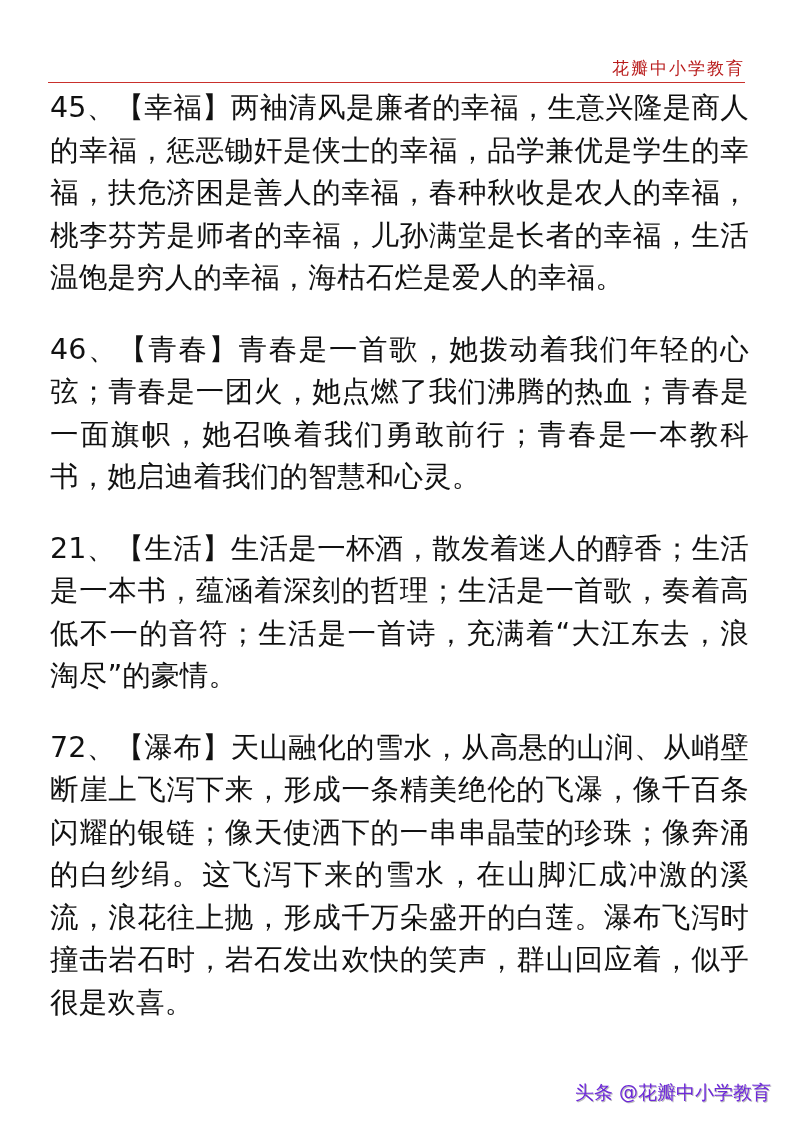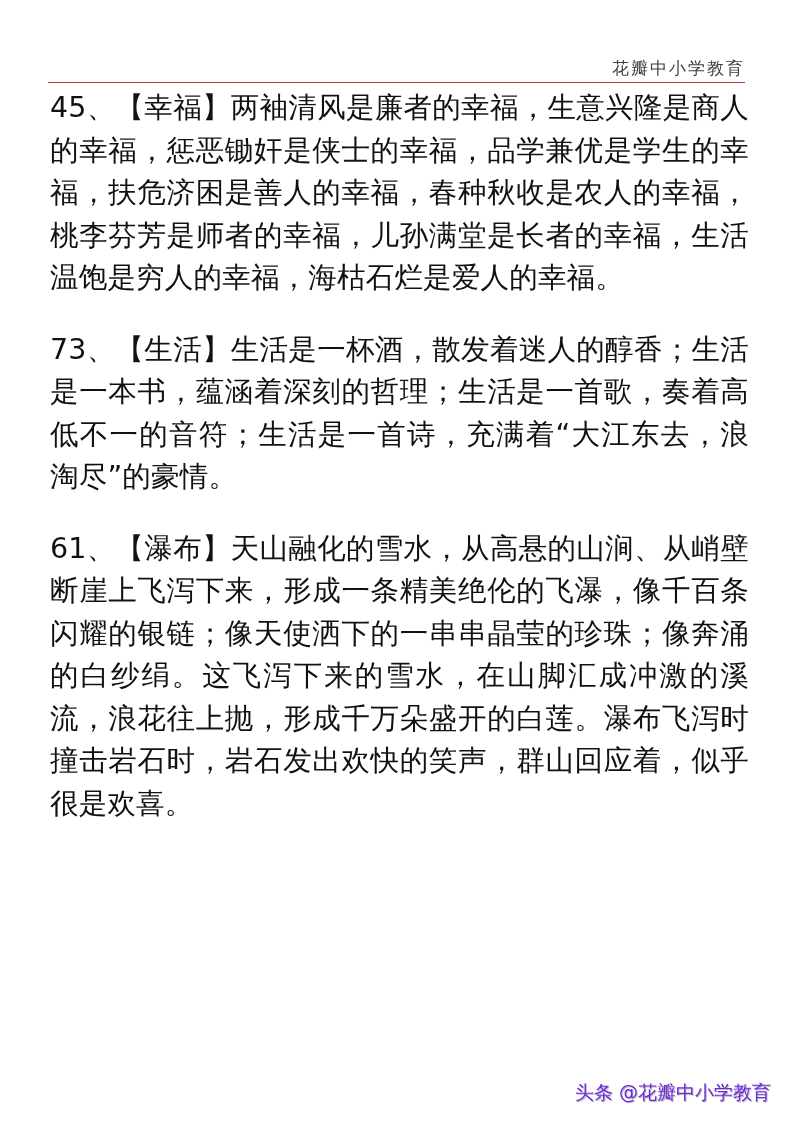--- a/index.html
+++ b/index.html
@@ -23,21 +23,21 @@
       height: 26px;
       border-bottom: 1.5px solid #c9302c;
     }
     .header-title {
       position: absolute;
       right: 0;
       top: 2px;
       font-family: "DejaVu Serif", "Liberation Serif", serif;
       font-size: 17px;
       letter-spacing: 2px;
-      color: #404040;
+      color: #b91c1c;
       line-height: 20px;
     }
     .content {
       position: absolute;
       left: 50px;
       top: 87px;
       width: 700px;
     }
     .entry {
       margin: 0 1px 29px 0;
@@ -62,20 +62,21 @@
 </head>
 <body>
 
 <div class="header">
   <span class="header-title">花瓣中小学教育</span>
 </div>
 
 <div class="content">
   <p class="entry"><span class="num">45、</span><span class="topic">【幸福】</span><span>两袖清风是廉者的幸福，生意兴隆是商人的幸福，惩恶锄奸是侠士的幸福，品学兼优是学生的幸福，扶危济困是善人的幸福，春种秋收是农人的幸福，桃李芬芳是师者的幸福，儿孙满堂是长者的幸福，生活温饱是穷人的幸福，海枯石烂是爱人的幸福。</span></p>
 
+  <p class="entry"><span class="num">46、</span><span class="topic">【青春】</span><span>青春是一首歌，她拨动着我们年轻的心弦；青春是一团火，她点燃了我们沸腾的热血；青春是一面旗帜，她召唤着我们勇敢前行；青春是一本教科书，她启迪着我们的智慧和心灵。</span></p>
 
-  <p class="entry"><span class="num">73、</span><span class="topic">【生活】</span><span>生活是一杯酒，散发着迷人的醇香；生活是一本书，蕴涵着深刻的哲理；生活是一首歌，奏着高低不一的音符；生活是一首诗，充满着“大江东去，浪淘尽”的豪情。</span></p>
+  <p class="entry"><span class="num">21、</span><span class="topic">【生活】</span><span>生活是一杯酒，散发着迷人的醇香；生活是一本书，蕴涵着深刻的哲理；生活是一首歌，奏着高低不一的音符；生活是一首诗，充满着“大江东去，浪淘尽”的豪情。</span></p>
 
 
-  <p class="entry"><span class="num">61、</span><span class="topic">【瀑布】</span><span>天山融化的雪水，从高悬的山涧、从峭壁断崖上飞泻下来，形成一条精美绝伦的飞瀑，像千百条闪耀的银链；像天使洒下的一串串晶莹的珍珠；像奔涌的白纱绢。这飞泻下来的雪水，在山脚汇成冲激的溪流，浪花往上抛，形成千万朵盛开的白莲。瀑布飞泻时撞击岩石时，岩石发出欢快的笑声，群山回应着，似乎很是欢喜。</span></p>
+  <p class="entry"><span class="num">72、</span><span class="topic">【瀑布】</span><span>天山融化的雪水，从高悬的山涧、从峭壁断崖上飞泻下来，形成一条精美绝伦的飞瀑，像千百条闪耀的银链；像天使洒下的一串串晶莹的珍珠；像奔涌的白纱绢。这飞泻下来的雪水，在山脚汇成冲激的溪流，浪花往上抛，形成千万朵盛开的白莲。瀑布飞泻时撞击岩石时，岩石发出欢快的笑声，群山回应着，似乎很是欢喜。</span></p>
 </div>
 
 <div class="footer-watermark">头条 @花瓣中小学教育</div>
 
 </body></html>

